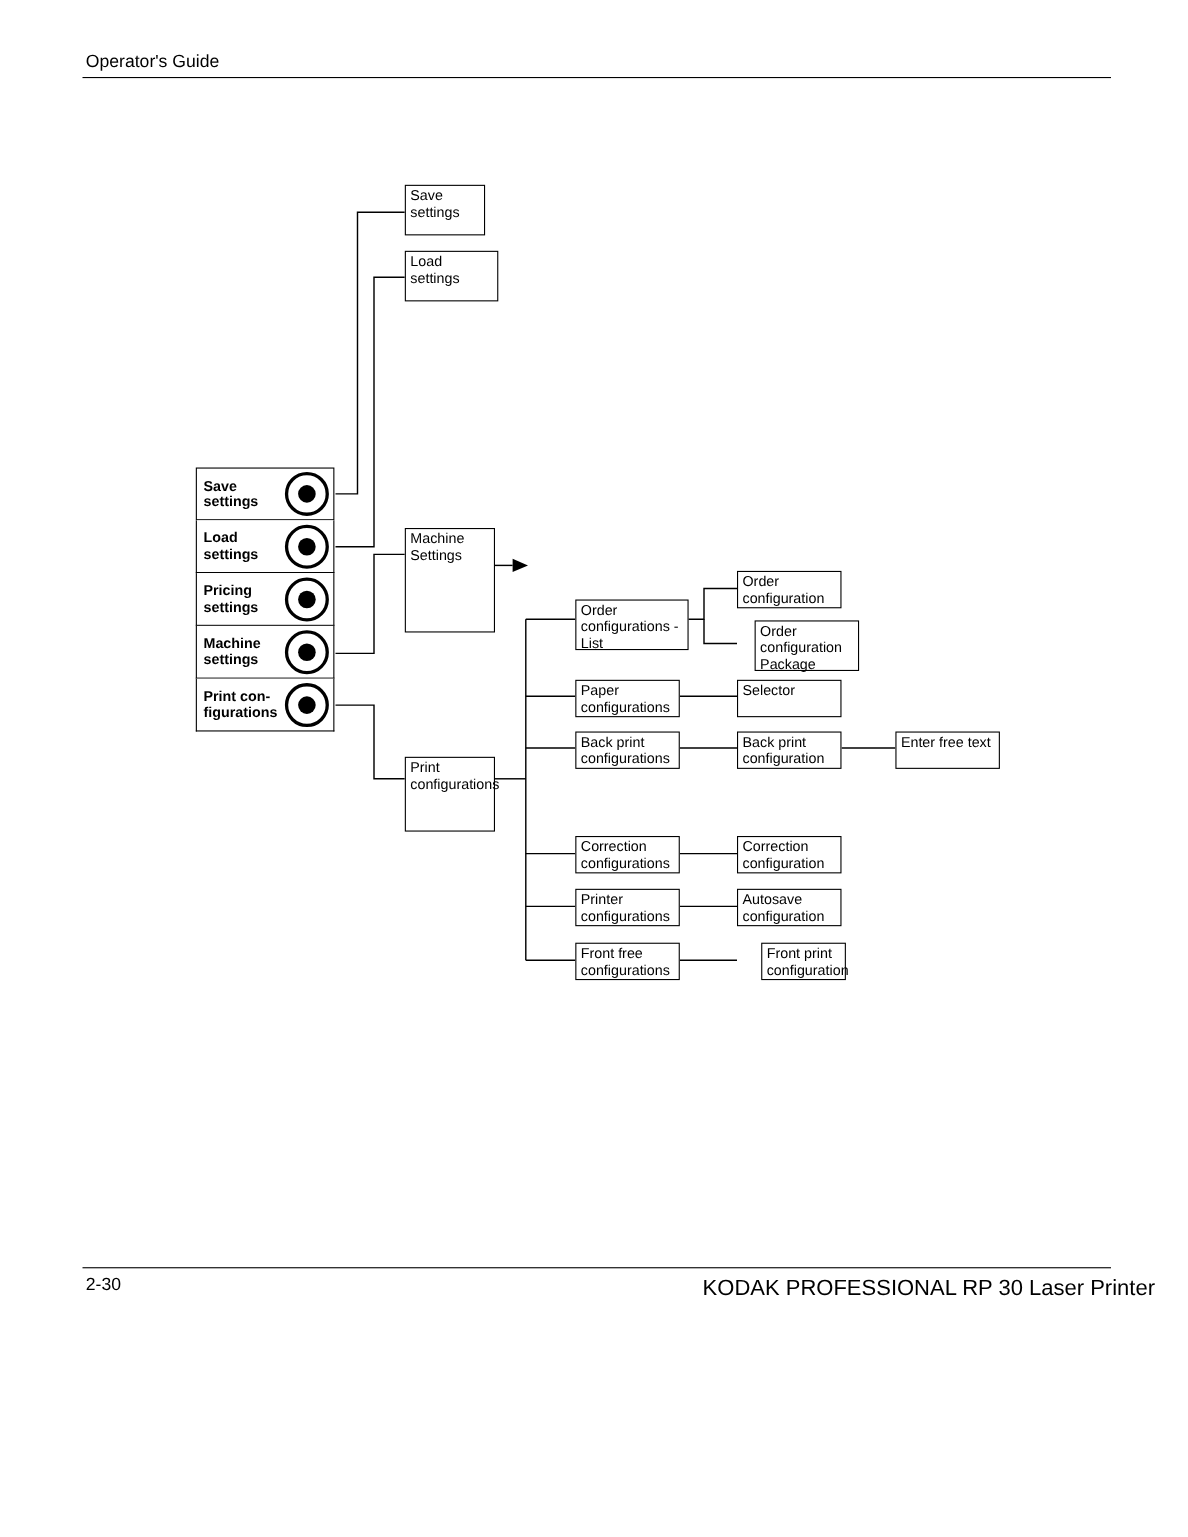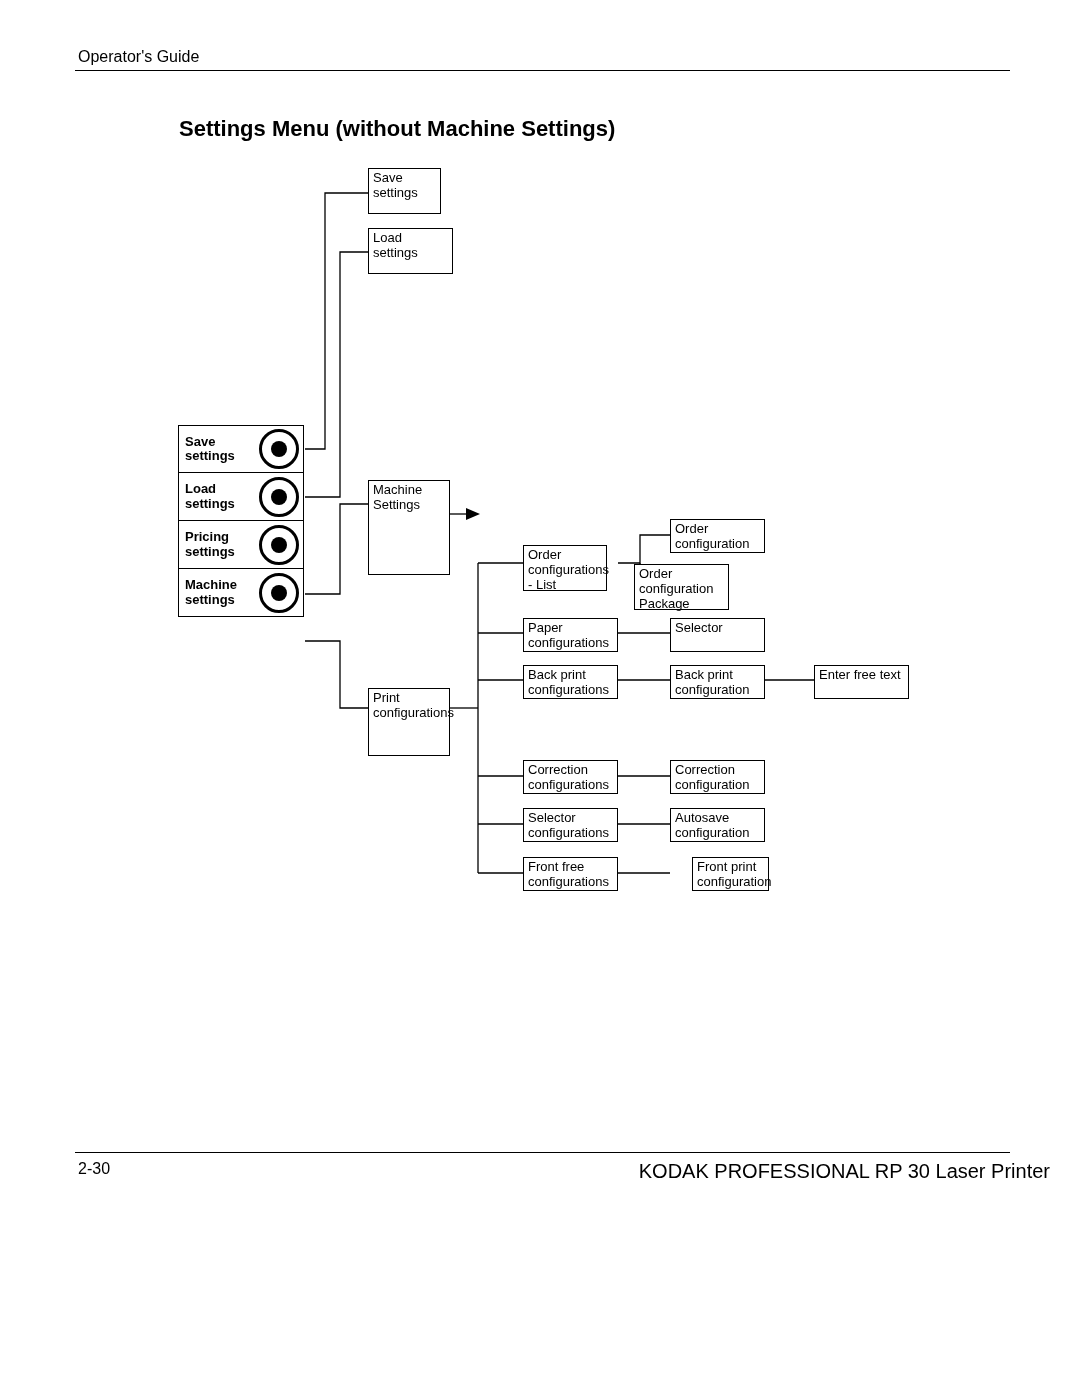--- a/index.html
+++ b/index.html
@@ -142,21 +142,20 @@
   }
 </style>
 </head>
 <body>
 
 <div class="page">
 
   <div class="header-label">Operator's Guide</div>
   <div class="hr" style="top:70px"></div>
 
-  <div class="title">Settings Menu (without Machine Settings)</div>
 
   <div class="hr" style="top:1152px"></div>
   <div class="footer-left">2-30</div>
   <div class="footer-right">KODAK PROFESSIONAL RP 30 Laser Printer</div>
 
   <div class="diagram">
 
     <svg>
       <g stroke="#000" stroke-width="1.3" fill="none">
 
@@ -217,38 +216,45 @@
         <div class="menu-btn">
             <div class="dot"></div>
           </div>
       </div>
       <div class="menu-row">
         <div class="menu-label">Machine settings</div>
         <div class="menu-btn">
             <div class="dot"></div>
           </div>
       </div>
+      <div class="menu-row">
+        <div class="menu-label" style="white-space:pre-line">Print con-
+figurations</div>
+        <div class="menu-btn">
+            <div class="dot"></div>
+          </div>
+      </div>
     </div>
 
     <div class="box" style="left:368px; top:168px; width:73px; height:46px">Save settings</div>
     <div class="box" style="left:368px; top:228px; width:85px; height:46px">Load settings</div>
 
     <div class="box" style="left:368px; top:480px; width:82px; height:95px">Machine Settings</div>
 
     <div class="box" style="left:368px; top:688px; width:82px; height:68px">Print configurations</div>
 
-    <div class="box" style="left:523px; top:545px; width:84px; height:46px">Order configurations - List</div>
+    <div class="box" style="left:523px; top:545px; width:103px; height:46px">Order configurations - List</div>
     <div class="box" style="left:523px; top:618px; width:95px; height:34px">Paper configurations</div>
     <div class="box" style="left:523px; top:665px; width:95px; height:34px">Back print configurations</div>
     <div class="box" style="left:523px; top:760px; width:95px; height:34px">Correction configurations</div>
-    <div class="box" style="left:523px; top:808px; width:95px; height:34px">Selector configurations</div>
+    <div class="box" style="left:523px; top:808px; width:95px; height:34px">Printer configurations</div>
     <div class="box" style="left:523px; top:857px; width:95px; height:34px">Front free configurations</div>
 
     <div class="box" style="left:670px; top:519px; width:95px; height:34px">Order configuration</div>
-    <div class="box" style="left:634px; top:564px; width:95px; height:46px">Order configuration Package</div>
+    <div class="box" style="left:686px; top:564px; width:95px; height:46px">Order configuration Package</div>
     <div class="box" style="left:670px; top:618px; width:95px; height:34px">Selector</div>
     <div class="box" style="left:670px; top:665px; width:95px; height:34px">Back print configuration</div>
     <div class="box" style="left:670px; top:760px; width:95px; height:34px">Correction configuration</div>
     <div class="box" style="left:670px; top:808px; width:95px; height:34px">Autosave configuration</div>
     <div class="box" style="left:692px; top:857px; width:77px; height:34px">Front print configuration</div>
 
     <div class="box" style="left:814px; top:665px; width:95px; height:34px">Enter free text</div>
 
   </div>
 

